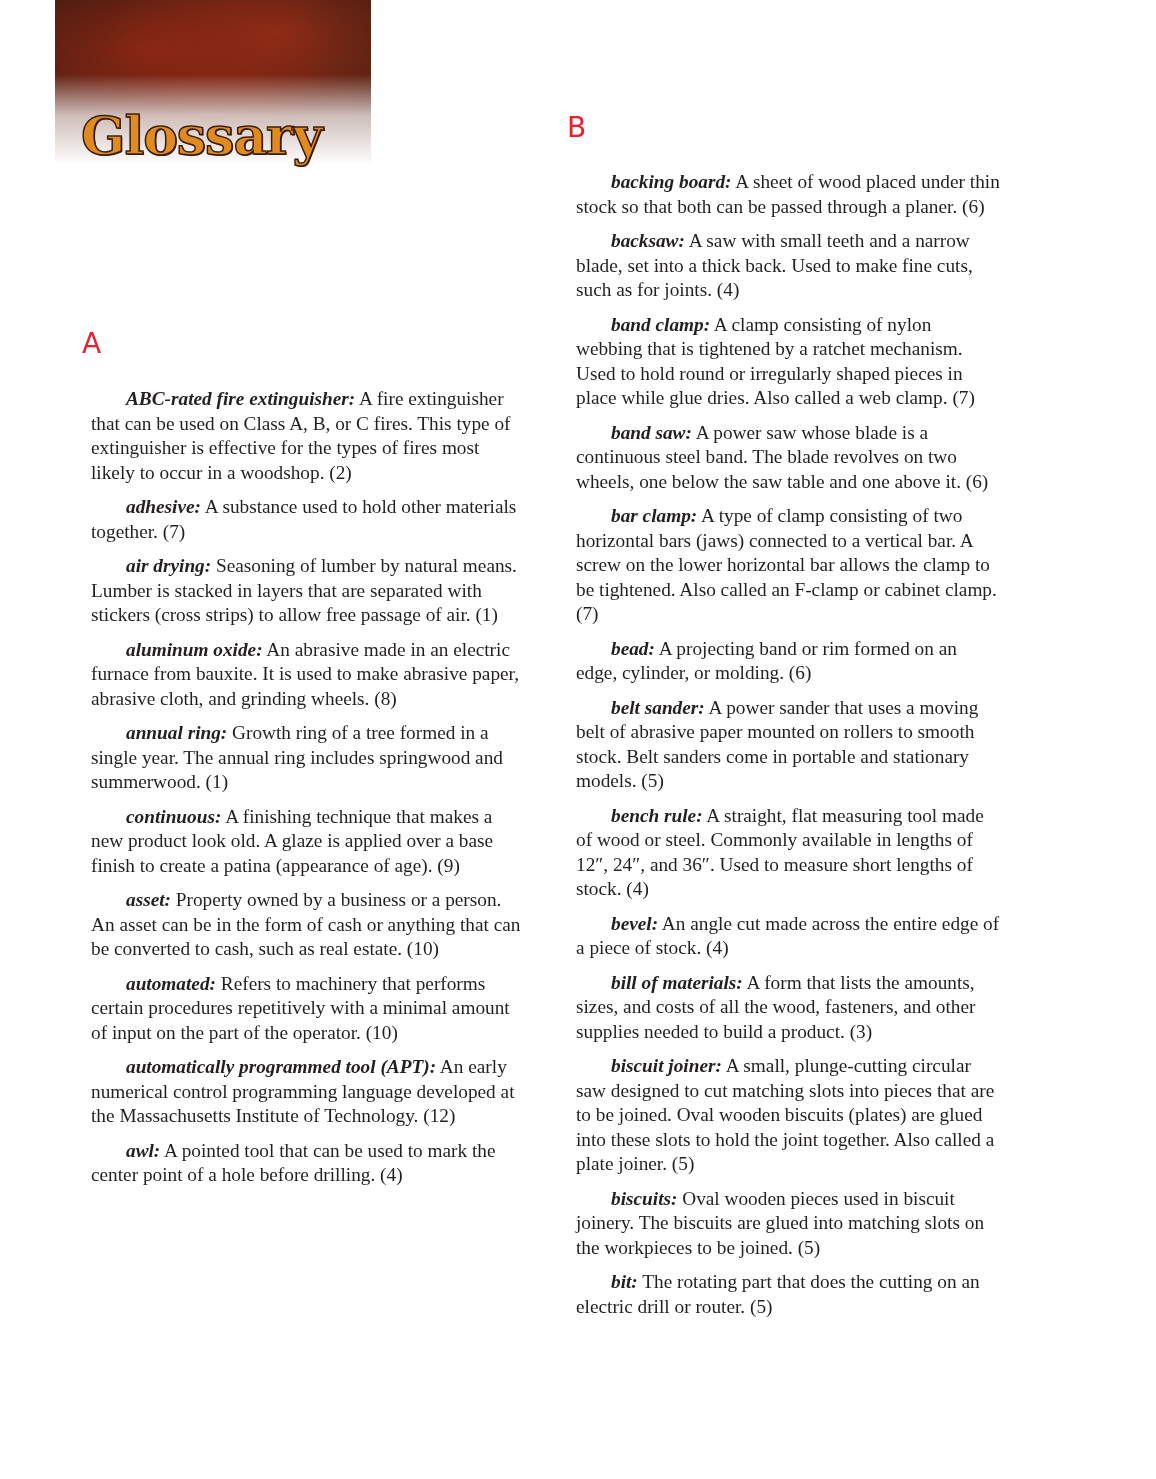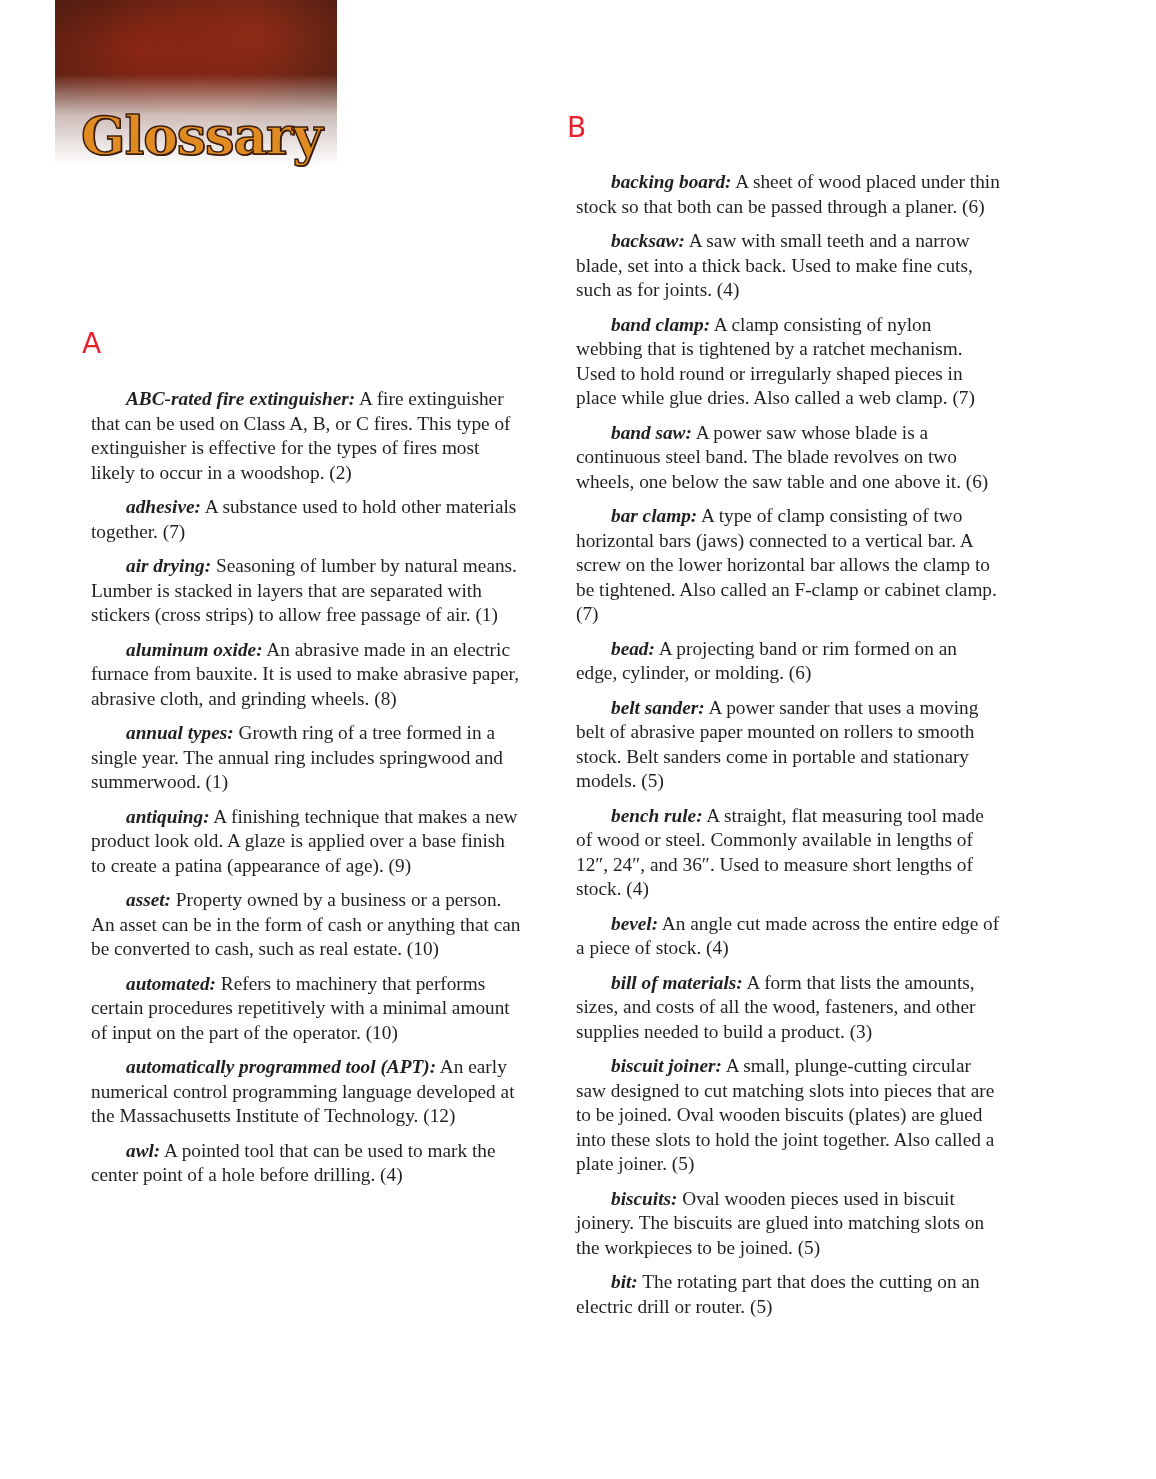--- a/index.html
+++ b/index.html
@@ -1,18 +1,18 @@
 <!DOCTYPE html>
 <html><head>
 <meta charset="utf-8">
 <style>
   html, body { margin: 0; padding: 0; background: #ffffff; }
   body { width: 1156px; height: 1479px; position: relative; overflow: hidden;
          font-family: "Liberation Serif", "DejaVu Serif", serif; color: #231f20; }
-  .banner { position: absolute; left: 55px; top: 0; width: 282px; height: 165px;
+  .banner { position: absolute; left: 55px; top: 0; width: 316px; height: 165px;
             background:
               radial-gradient(ellipse at 30% 30%, rgba(150,40,20,0.8), transparent 60%),
               radial-gradient(ellipse at 70% 20%, rgba(170,50,25,0.7), transparent 55%),
               radial-gradient(ellipse at 50% 50%, rgba(90,30,15,0.9), transparent 70%),
               linear-gradient(#3a1a10, #5a2516);
           }
   .banner-fade { position: absolute; left: 0; top: 0; width: 100%; height: 100%;
             background: linear-gradient(to bottom, rgba(255,255,255,0) 0%, rgba(255,255,255,0) 45%, rgba(255,255,255,0.7) 70%, #ffffff 100%); }
   .banner-title { position: absolute; left: 26px; top: 110px; font-size: 52px; font-weight: bold;
             color: #e08a22; font-family: "DejaVu Serif", serif; letter-spacing: -1px;
@@ -30,22 +30,22 @@
   <div class="banner-fade"></div>
   <div class="banner-title">Glossary</div>
 </div>
 
 <div class="section-letter" style="left:82px; top:330px;">A</div>
 <div class="col" id="colA" style="left:81px; top:377px;">
     <p class="entry"><span class="term">ABC-rated fire extinguisher:</span><span> A fire extinguisher that can be used on Class A, B, or C fires. This type of extinguisher is effective for the types of fires most likely to occur in a woodshop. (2)</span></p>
     <p class="entry"><span class="term">adhesive:</span><span> A substance used to hold other materials together. (7)</span></p>
     <p class="entry"><span class="term">air drying:</span><span> Seasoning of lumber by natural means. Lumber is stacked in layers that are separated with stickers (cross strips) to allow free passage of air. (1)</span></p>
     <p class="entry"><span class="term">aluminum oxide:</span><span> An abrasive made in an electric furnace from bauxite. It is used to make abrasive paper, abrasive cloth, and grinding wheels. (8)</span></p>
-    <p class="entry"><span class="term">annual types:</span><span> Growth ring of a tree formed in a single year. The annual ring includes springwood and summerwood. (1)</span></p>
-    <p class="entry"><span class="term">antiquing:</span><span> A finishing technique that makes a new product look old. A glaze is applied over a base finish to create a patina (appearance of age). (9)</span></p>
+    <p class="entry"><span class="term">annual ring:</span><span> Growth ring of a tree formed in a single year. The annual ring includes springwood and summerwood. (1)</span></p>
+    <p class="entry"><span class="term">continuous:</span><span> A finishing technique that makes a new product look old. A glaze is applied over a base finish to create a patina (appearance of age). (9)</span></p>
     <p class="entry"><span class="term">asset:</span><span> Property owned by a business or a person. An asset can be in the form of cash or anything that can be converted to cash, such as real estate. (10)</span></p>
     <p class="entry"><span class="term">automated:</span><span> Refers to machinery that performs certain procedures repetitively with a minimal amount of input on the part of the operator. (10)</span></p>
     <p class="entry"><span class="term">automatically programmed tool (APT):</span><span> An early numerical control programming language developed at the Massachusetts Institute of Technology. (12)</span></p>
     <p class="entry"><span class="term">awl:</span><span> A pointed tool that can be used to mark the center point of a hole before drilling. (4)</span></p>
   </div>
 
 <div class="section-letter" style="left:567px; top:114px;">B</div>
 <div class="col" id="colB" style="left:566px; top:160px; width:445px;">
     <p class="entry"><span class="term">backing board:</span><span> A sheet of wood placed under thin stock so that both can be passed through a planer. (6)</span></p>
     <p class="entry"><span class="term">backsaw:</span><span> A saw with small teeth and a narrow blade, set into a thick back. Used to make fine cuts, such as for joints. (4)</span></p>

